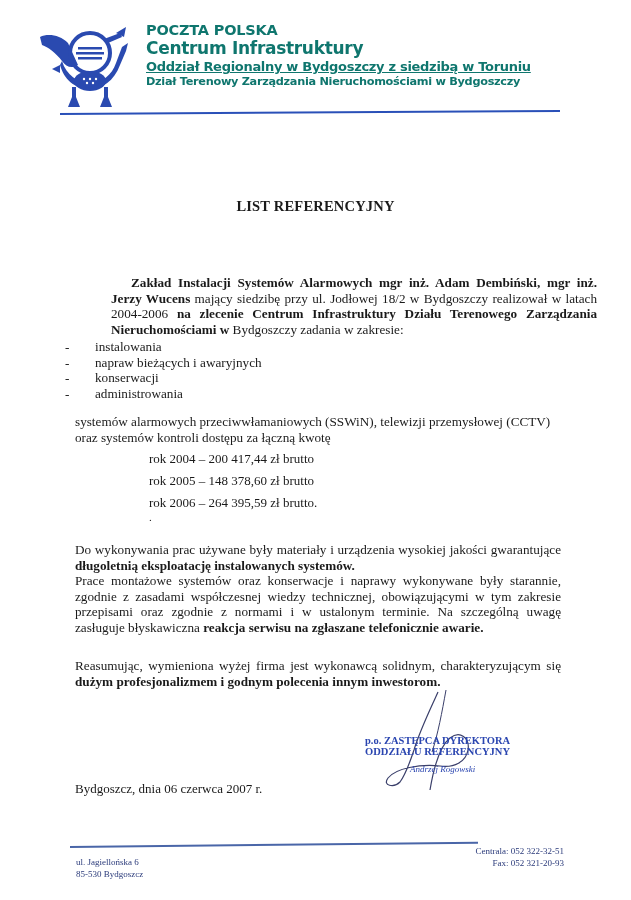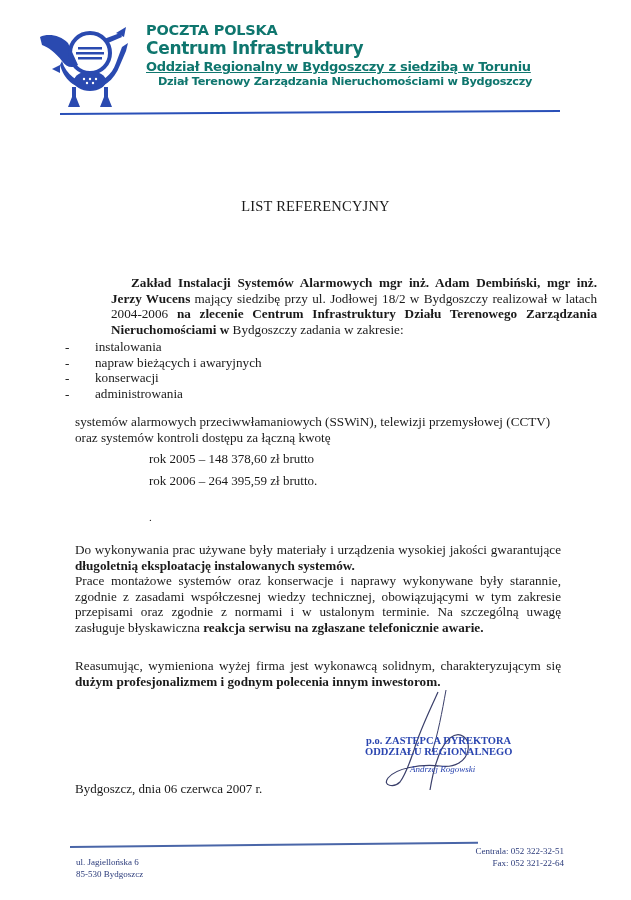--- a/index.html
+++ b/index.html
@@ -8,24 +8,24 @@
       font-family: "Liberation Serif", serif; color: #1a1a1a;
     }
     .abs { position: absolute; }
 
     
     .logo { left: 38px; top: 25px; width: 96px; height: 86px; }
     .lh { left: 146px; font-family: "DejaVu Sans", sans-serif; color: #0f766e; white-space: nowrap; }
     .lh1 { top: 22px; font-size: 14.5px; font-weight: bold; letter-spacing: -0.2px; }
     .lh2 { top: 38px; font-size: 17px; font-weight: bold; letter-spacing: -0.3px; }
     .lh3 { top: 59px; font-size: 13px; font-weight: bold; letter-spacing: -0.3px; text-decoration: underline; }
-    .lh4 { top: 75px; font-size: 11.3px; font-weight: bold; letter-spacing: -0.3px; margin-left: 12px; }
+    .lh4 { top: 75px; font-size: 11.3px; font-weight: bold; letter-spacing: -0.3px; }
     .head-rule { left: 60px; top: 113px; width: 500px; height: 2px; background: #2a50b8; transform: rotate(-0.35deg); transform-origin: left center; }
 
-    .title { left: 0; width: 631px; top: 198px; text-align: center; font-size: 14.5px; letter-spacing: 0.2px; }
+    .title { left: 0; width: 631px; top: 198px; text-align: center; font-size: 14.5px; letter-spacing: 0.2px; font-weight: bold; }
 
     .para { left: 75px; width: 486px; font-size: 13.2px; line-height: 15.5px; }
     .justify { text-align: justify; text-align-last: left; }
     .p1 { top: 275px; text-indent: 20px; margin-left: 36px; }
     .bold { font-weight: bold; }
 
     .list { left: 65px; top: 339px; font-size: 13.2px; line-height: 15.5px; }
     .list-item { display: flex; }
     .dash { width: 30px; display: inline-block; }
 
@@ -113,20 +113,21 @@
     </div>
   <div class="list-item">
       <span class="dash">-</span>
       <span>administrowania</span>
     </div>
 </div>
 
 <div class="abs para p2">systemów alarmowych przeciwwłamaniowych (SSWiN), telewizji przemysłowej (CCTV) oraz systemów kontroli dostępu za łączną kwotę</div>
 
 <div class="abs amounts">
+  <div class="amount">rok 2004 – 200 417,44 zł brutto</div>
   <div class="amount">rok 2005 – 148 378,60 zł brutto</div>
   <div class="amount">rok 2006 – 264 395,59 zł brutto.</div>
 </div>
 <div class="abs dot">.</div>
 
 <div class="abs para justify p3">
   <div><span>Do wykonywania prac używane były materiały i urządzenia wysokiej jakości gwarantujące </span><span class="bold">długoletnią eksploatację instalowanych systemów.</span></div>
   <div><span>Prace montażowe systemów oraz konserwacje i naprawy wykonywane były starannie, zgodnie z zasadami współczesnej wiedzy technicznej, obowiązującymi w tym zakresie przepisami oraz zgodnie z normami i w ustalonym terminie. Na szczególną uwagę zasługuje błyskawiczna </span><span class="bold">reakcja serwisu na zgłaszane telefonicznie awarie.</span></div>
 </div>
 
@@ -135,27 +136,27 @@
 </div>
 
 <div class="abs signature">
   <svg width="130" height="110" viewBox="0 0 130 110">
     <path d="M68 2 C60 20 50 40 44 60 C40 72 36 84 30 92 C24 98 12 96 18 88 C26 78 50 74 70 76 C84 78 96 72 98 60 C100 48 90 40 80 48 C70 56 64 76 60 100" fill="none" stroke="#3a3f6a" stroke-width="1.2"></path>
     <path d="M76 0 C72 22 68 44 62 62" fill="none" stroke="#3a3f6a" stroke-width="1"></path>
   </svg>
 </div>
 <div class="abs stamp">
   <div>p.o. ZASTĘPCA DYREKTORA</div>
-  <div>ODDZIAŁU REGIONALNEGO</div>
+  <div>ODDZIAŁU REFERENCYJNY</div>
 </div>
 <div class="abs stamp-name">Andrzej Rogowski</div>
 
 <div class="abs date">Bydgoszcz, dnia 06 czerwca 2007 r.</div>
 
 <div class="abs foot-rule"></div>
 <div class="abs foot-left">
   <div>ul. Jagiellońska 6</div>
   <div>85-530 Bydgoszcz</div>
 </div>
 <div class="abs foot-right">
   <div>Centrala: 052 322-32-51</div>
-  <div>Fax: 052 321-22-64</div>
+  <div>Fax: 052 321-20-93</div>
 </div>
 
 </body></html>

